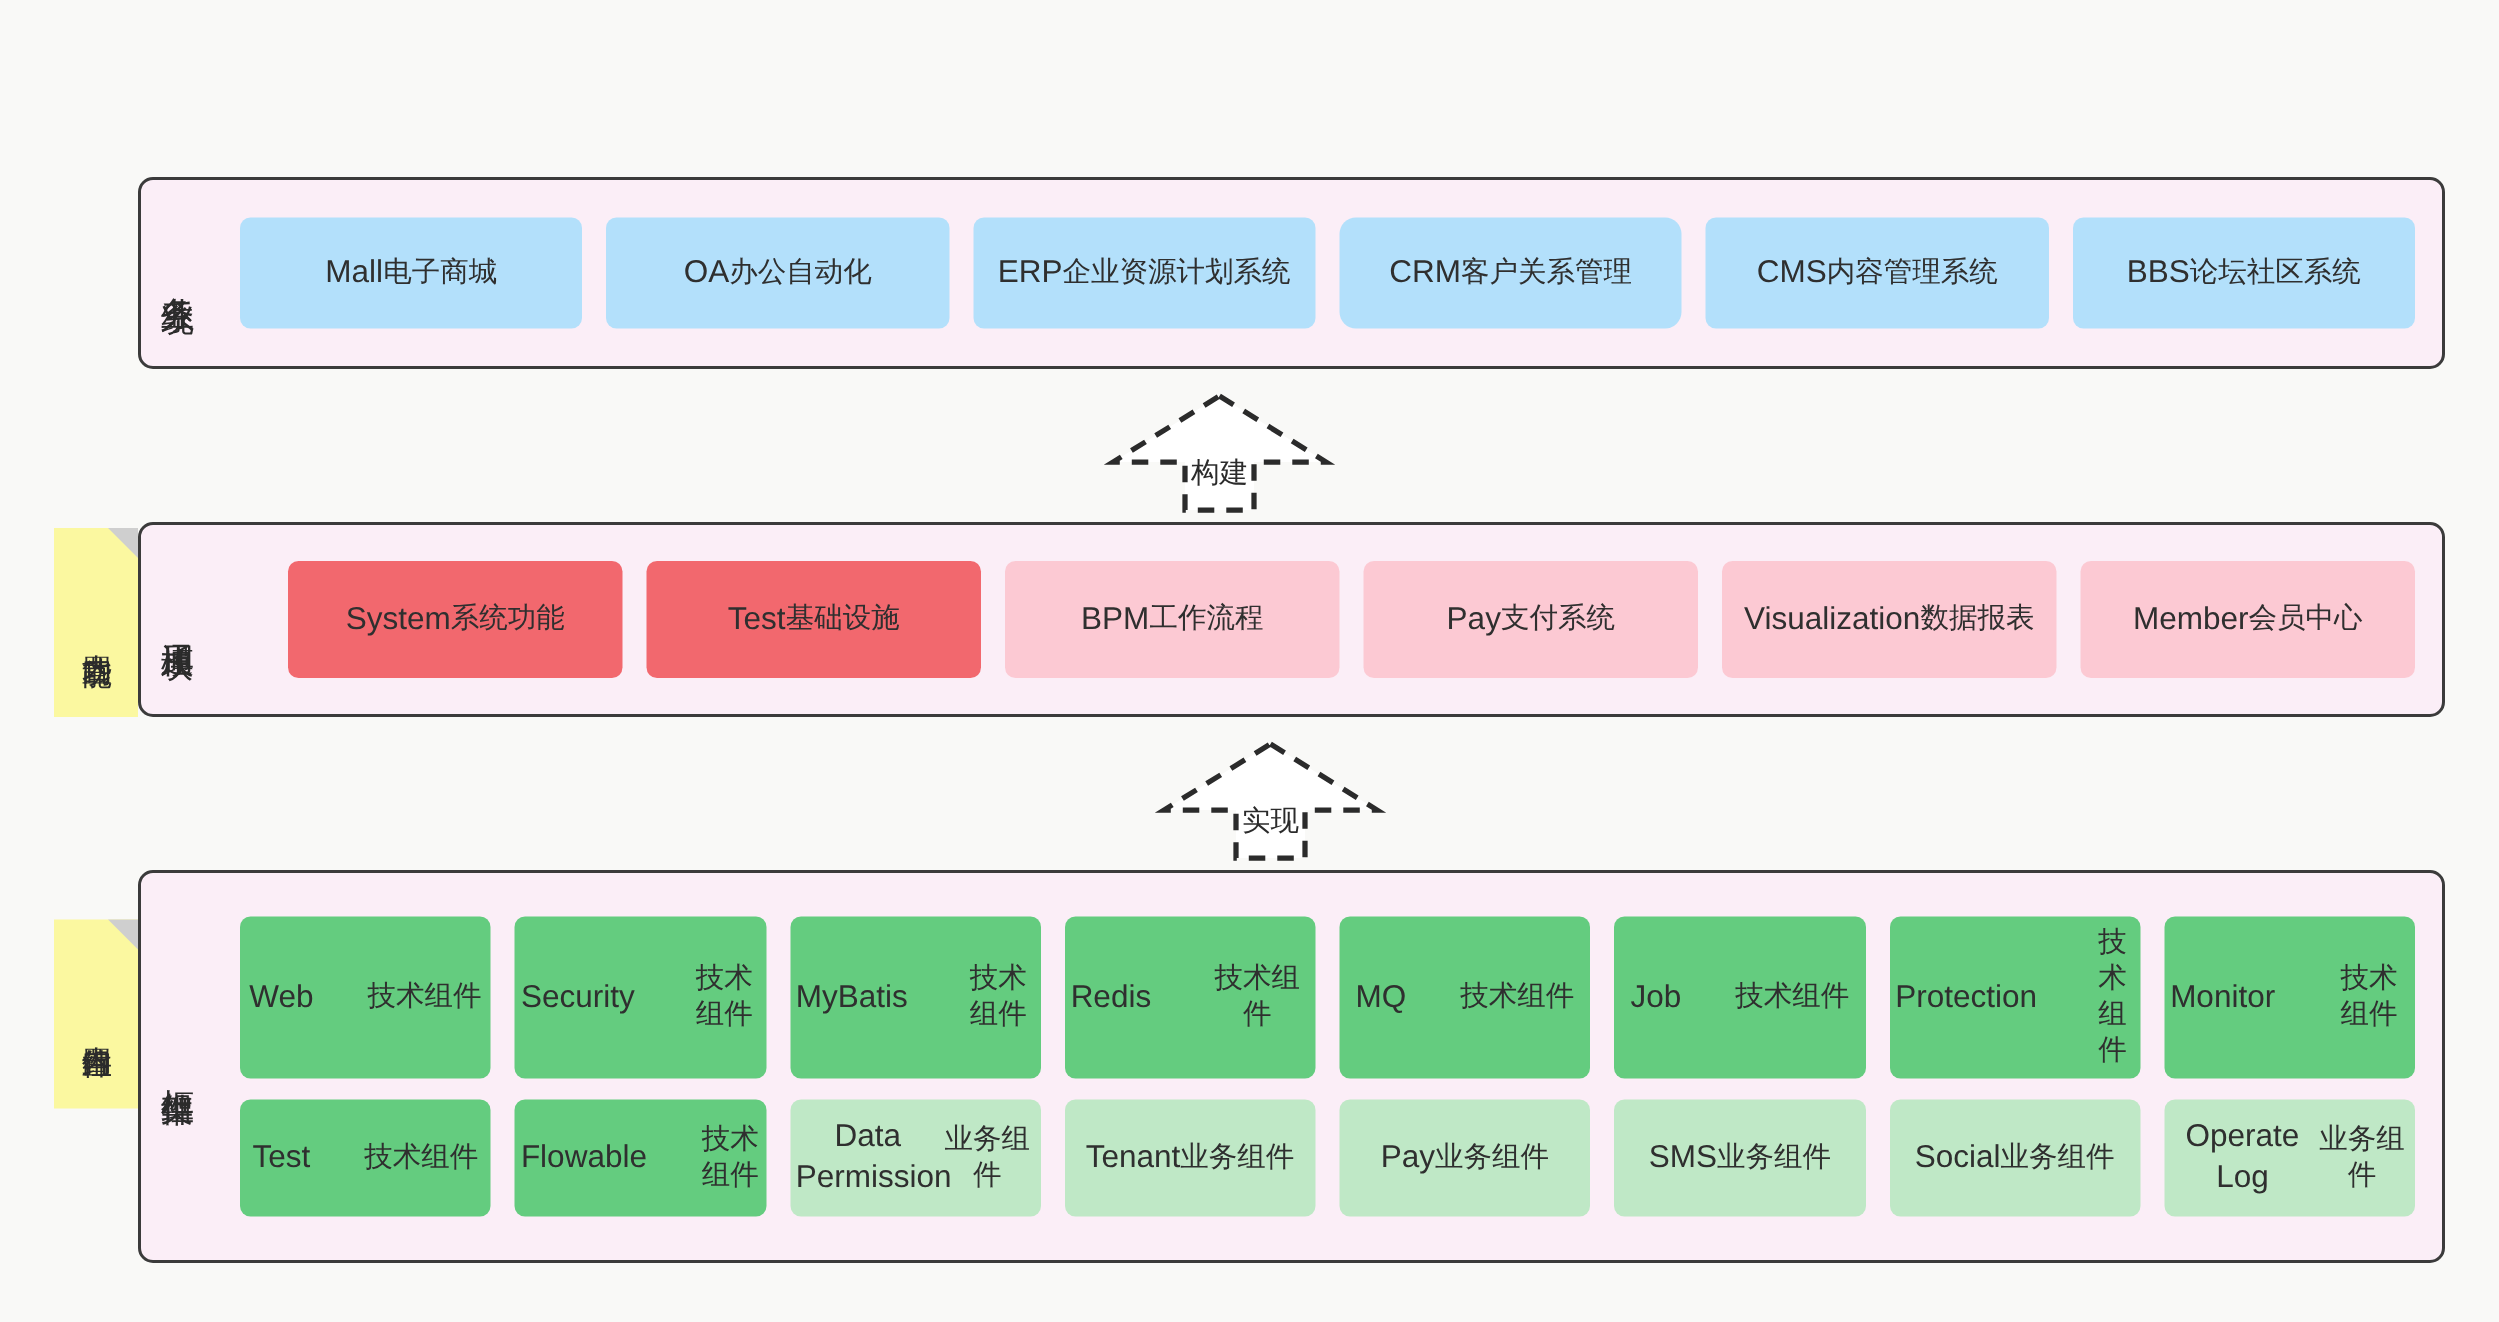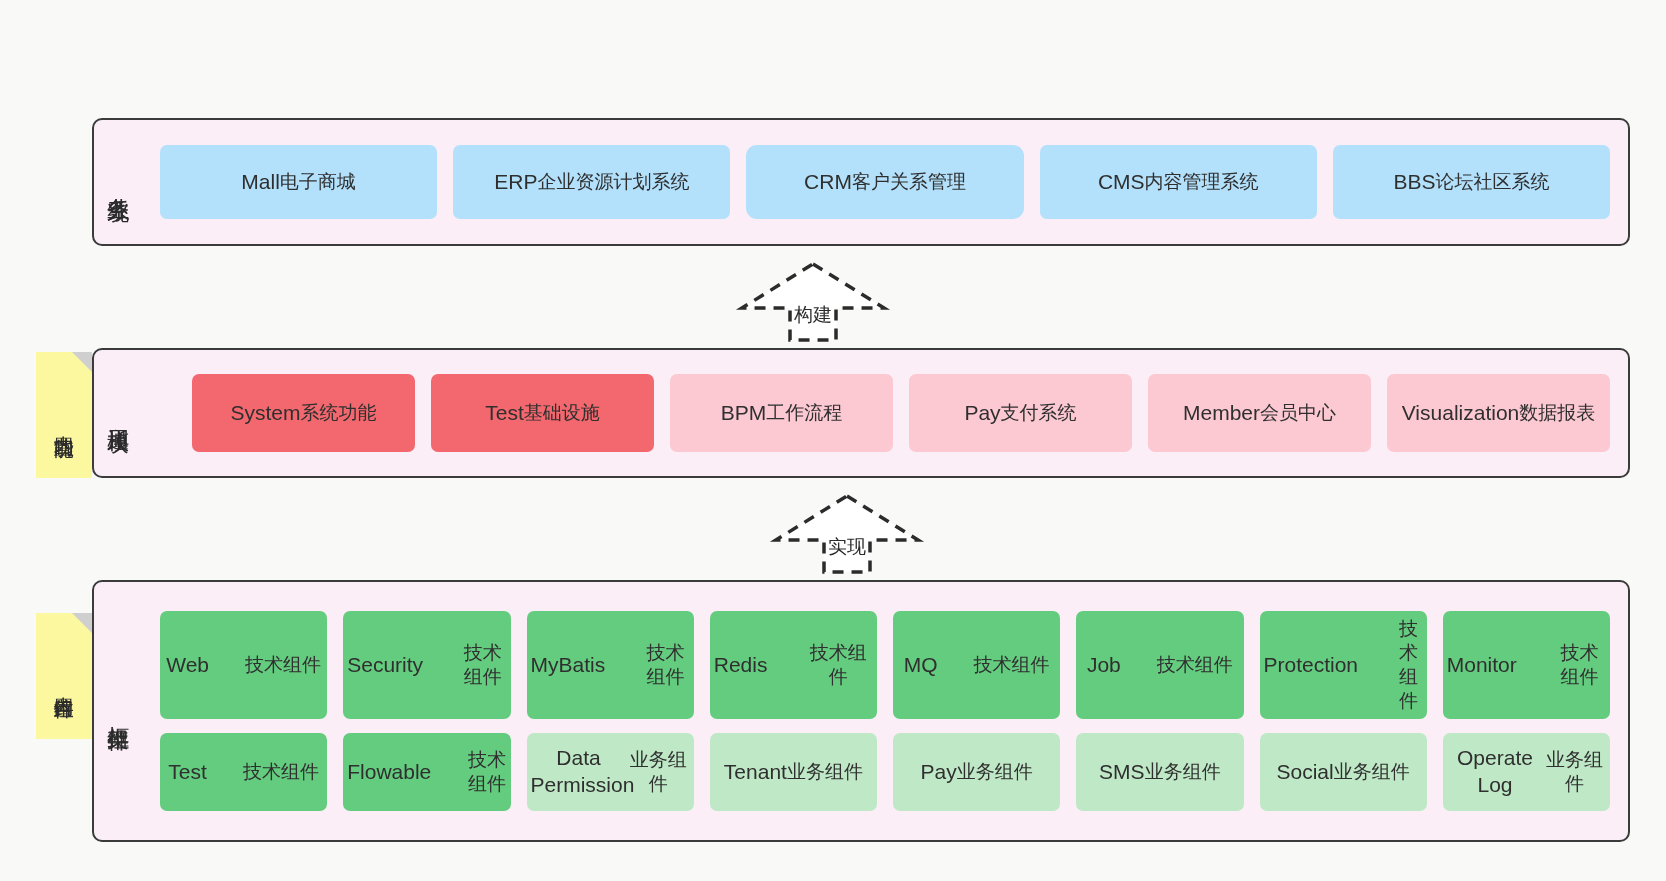--- a/index.html
+++ b/index.html
@@ -127,20 +127,24 @@
 <div id="canvas">
 
   <div class="band" id="band-business" style="left:92px; top:118px; width:1538px; height:128px;">
     <div class="band-label">业务系统</div>
     <div class="band-body">
       <div class="node c-blue" style="height:74px;">
         <span class="t-en">Mall</span>
         <span class="t-cn">电子商城</span>
       </div>
       <div class="node c-blue" style="height:74px;">
+        <span class="t-en">OA</span>
+        <span class="t-cn">办公自动化</span>
+      </div>
+      <div class="node c-blue" style="height:74px;">
         <span class="t-en">ERP</span>
         <span class="t-cn">企业资源计划系统</span>
       </div>
       <div class="node c-blue" style="height:74px;border-radius:11px;">
         <span class="t-en">CRM</span>
         <span class="t-cn">客户关系管理</span>
       </div>
       <div class="node c-blue" style="height:74px;">
         <span class="t-en">CMS</span>
         <span class="t-cn">内容管理系统</span>
@@ -176,26 +180,26 @@
       </div>
       <div class="node c-pink" style="height:78px;">
         <span class="t-en">BPM</span>
         <span class="t-cn">工作流程</span>
       </div>
       <div class="node c-pink" style="height:78px;">
         <span class="t-en">Pay</span>
         <span class="t-cn">支付系统</span>
       </div>
       <div class="node c-pink" style="height:78px;">
+        <span class="t-en">Visualization</span>
+        <span class="t-cn">数据报表</span>
+      </div>
+      <div class="node c-pink" style="height:78px;">
         <span class="t-en">Member</span>
         <span class="t-cn">会员中心</span>
-      </div>
-      <div class="node c-pink" style="height:78px;">
-        <span class="t-en">Visualization</span>
-        <span class="t-cn">数据报表</span>
       </div>
     </div>
   </div>
 
   <div class="uml-arrow" style="left:772px; top:492px; width:150px; height:82px;">
     <svg width="150" height="82" viewBox="0 0 150 82">
       <path d="M75 4 L146 48 L98 48 L98 80 L52 80 L52 48 L4 48 Z" fill="#ffffff" stroke="#2b2b2b" stroke-width="3.5" stroke-dasharray="11 8" stroke-linejoin="miter"></path>
     </svg>
     <span class="arrow-label" style="top:42px;">实现</span>
   </div>

